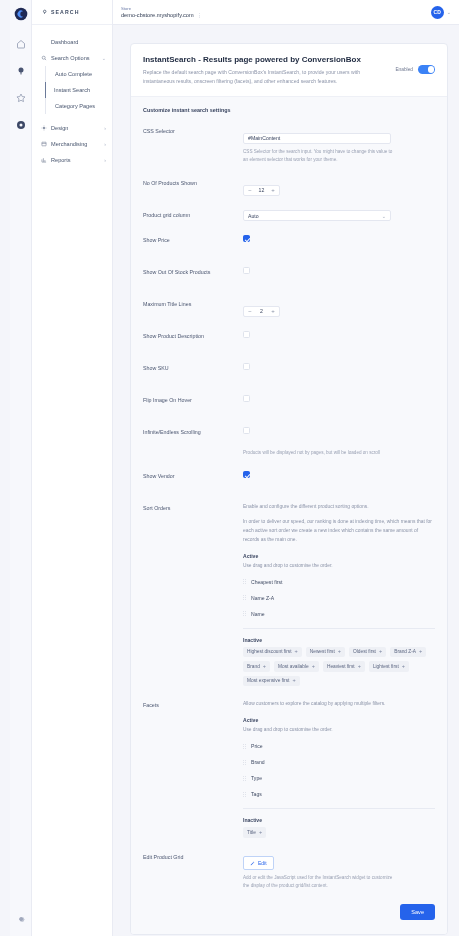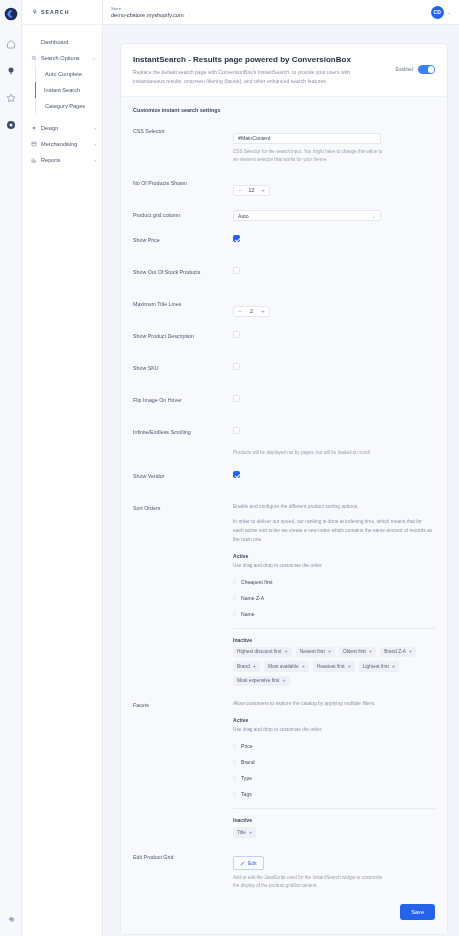--- a/index.html
+++ b/index.html
@@ -3,21 +3,21 @@
 <meta charset="utf-8">
 <style>
   * { box-sizing: border-box; margin: 0; padding: 0; }
   html, body {
     width: 459px; height: 936px;
     font-family: "Liberation Sans", sans-serif;
     background: #f4f5fa;
     color: #3e4b63;
     overflow: hidden;
   }
-  .app { display: flex; width: 459px; height: 936px; }
+  .app { display: flex; width: 459px; height: 936px; padding-left: 10px; }
 
   
   .rail {
     width: 22px; background: #f7f8fc;
     border-right: 1px solid #e9ebf3;
     display: flex; flex-direction: column; align-items: center;
     padding-top: 7px; flex: 0 0 22px;
   }
   .rail-logo { width: 14px; height: 14px; margin-bottom: 16px; }
   .rail-ico {

